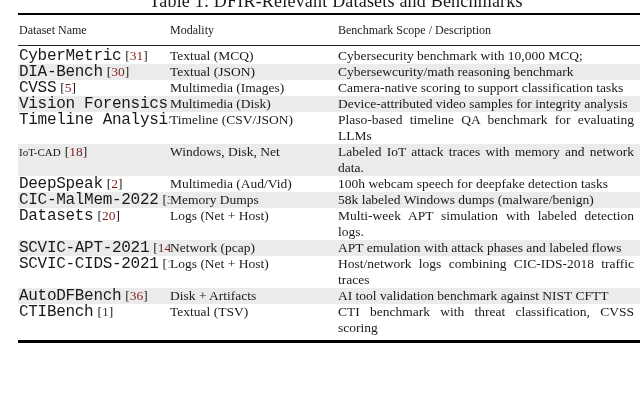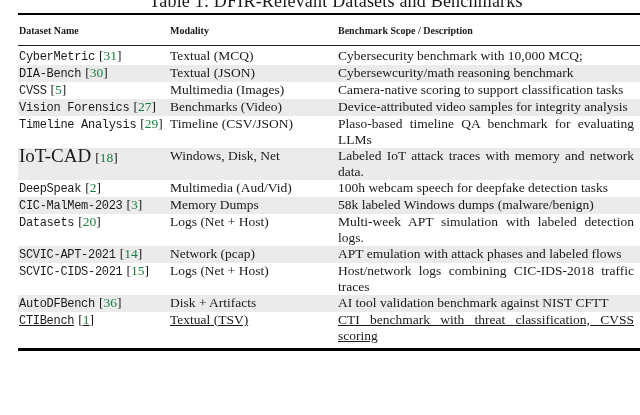--- a/index.html
+++ b/index.html
@@ -26,23 +26,23 @@
     border-collapse: separate;
     border-spacing: 0;
     table-layout: fixed;
     width: 636px;
     margin: 2px 2px 0 2px;
   }
   col.c1 { width: 152px; }
   col.c2 { width: 168px; }
 
   thead th {
-    font-weight: bold;
+    font-weight: normal;
     text-align: left;
-    font-size: 10px;
+    font-size: 12px;
     line-height: 15px;
     padding: 8px 0 7px 0;
     border-top: 2px solid #000000;
     border-bottom: 1.4px solid #222222;
     vertical-align: bottom;
     margin-left: 24px;
   }
   thead th.h1 { padding-left: 1px; }
 
   tbody td {
@@ -54,31 +54,31 @@
   tbody tr:first-child td { padding-top: 2px; }
   tbody tr:nth-child(even) td { background: #ebebeb; }
 
   td.c-name { padding-left: 1px; white-space: nowrap; overflow: hidden; }
   td.c-desc {
     text-align: justify;
     padding-right: 15px;
     border-right: 5px solid #84cc16;
     hyphens: none;
   }
-  tbody tr:last-child td { padding-bottom: 4px; text-decoration: underline; }
+  tbody tr:last-child td { padding-bottom: 4px; }
 
   .name-mono {
     font-family: "Liberation Mono", monospace;
-    font-size: 12px;
+    font-size: 16px;
     letter-spacing: -0.3px;
   }
-  .name-serif { font-size: 19px; margin-top: 28px; }
+  .name-serif { font-size: 11px; margin-top: 28px; }
 
   .cite { margin-left: 4px; color: #1a1a1a; }
-  .citelink { color: #15803d; text-decoration: none; cursor: pointer; }
+  .citelink { color: #7f1d1d; text-decoration: none; cursor: pointer; }
 
   .bottom-rule {
     width: 636px; height: 2.5px;
     margin-left: 2px;
     background: #000000;
   }
 </style>
 </head>
 <body>
 
@@ -114,21 +114,21 @@
       </tr>
 
       <tr>
         <td class="c-name"><span class="name-mono">CVSS</span><span class="cite"><span>[</span><a class="citelink">5</a><span>]</span></span></td>
         <td class="c-mod">Multimedia (Images)</td>
         <td class="c-desc">Camera-native scoring to support classification tasks</td>
       </tr>
 
       <tr>
         <td class="c-name"><span class="name-mono">Vision Forensics</span><span class="cite"><span>[</span><a class="citelink">27</a><span>]</span></span></td>
-        <td class="c-mod">Benchmarks (Video)</td>
+        <td class="c-mod">Multimedia (Disk)</td>
         <td class="c-desc">Device-attributed video samples for integrity analysis</td>
       </tr>
 
       <tr>
         <td class="c-name"><span class="name-mono">Timeline Analysis</span><span class="cite"><span>[</span><a class="citelink">29</a><span>]</span></span></td>
         <td class="c-mod">Timeline (CSV/JSON)</td>
         <td class="c-desc">Plaso-based timeline QA benchmark for evaluating LLMs</td>
       </tr>
 
       <tr>
@@ -137,21 +137,21 @@
         <td class="c-desc">Labeled IoT attack traces with memory and network data.</td>
       </tr>
 
       <tr>
         <td class="c-name"><span class="name-mono">DeepSpeak</span><span class="cite"><span>[</span><a class="citelink">2</a><span>]</span></span></td>
         <td class="c-mod">Multimedia (Aud/Vid)</td>
         <td class="c-desc">100h webcam speech for deepfake detection tasks</td>
       </tr>
 
       <tr>
-        <td class="c-name"><span class="name-mono">CIC-MalMem-2023</span><span class="cite"><span>[</span><a class="citelink">3</a><span>]</span></span></td>
+        <td class="c-name"><span class="name-mono">CIC-MalMem-2022</span><span class="cite"><span>[</span><a class="citelink">3</a><span>]</span></span></td>
         <td class="c-mod">Memory Dumps</td>
         <td class="c-desc">58k labeled Windows dumps (malware/benign)</td>
       </tr>
 
       <tr>
         <td class="c-name"><span class="name-mono">Datasets</span><span class="cite"><span>[</span><a class="citelink">20</a><span>]</span></span></td>
         <td class="c-mod">Logs (Net + Host)</td>
         <td class="c-desc">Multi-week APT simulation with labeled detection logs.</td>
       </tr>
 

